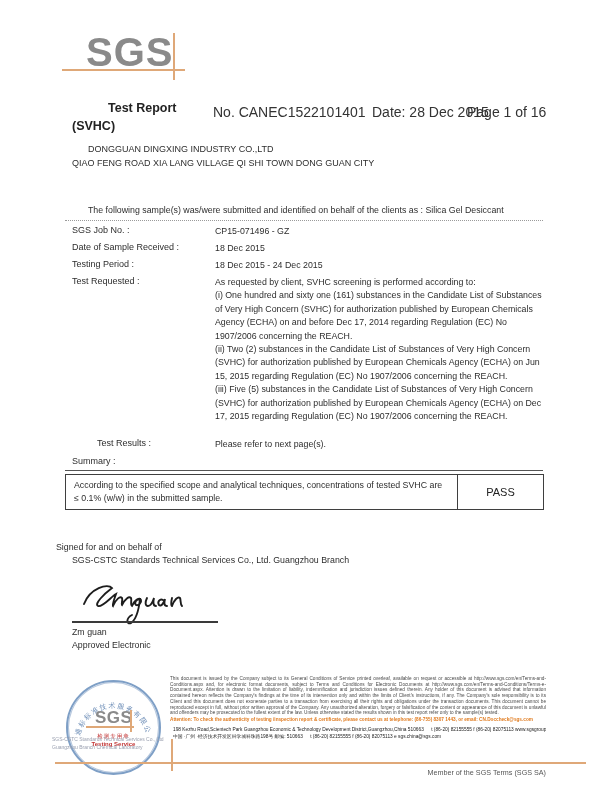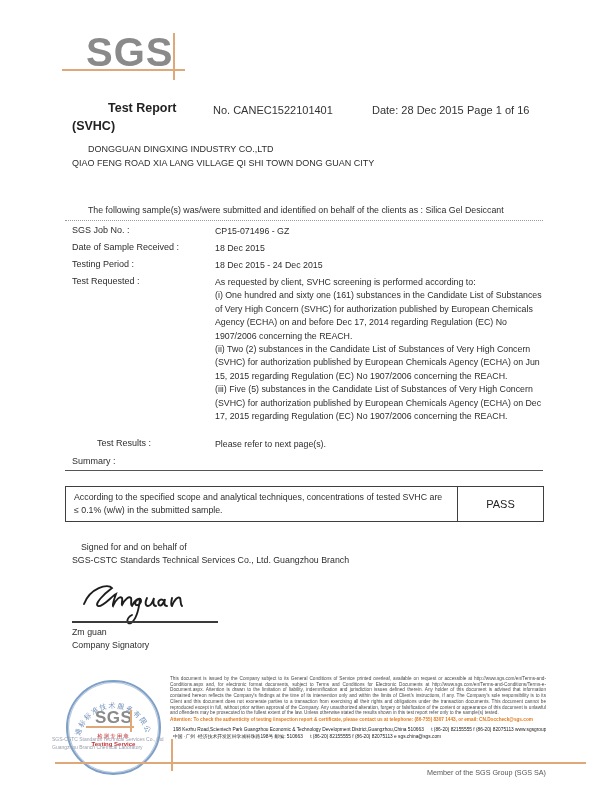--- a/index.html
+++ b/index.html
@@ -8,28 +8,28 @@
     font-family:"Liberation Sans", sans-serif; color:#2d2d2d; overflow:hidden;
   }
   .abs { position:absolute; }
 
   
   .logo-text { font-size:40px; font-weight:bold; color:#8a8a8a; letter-spacing:1px; }
   .orange { background:#dfa878; }
 
   
   .h-title { font-size:12.5px; font-weight:bold; color:#222; }
-  .h-meta  { font-size:11px; color:#333; }
+  .h-meta  { font-size:14px; color:#333; }
 
   .body-sm { font-size:8.8px; line-height:13.4px; color:#2d2d2d; }
   .label-col { font-size:9px; color:#2d2d2d; }
   .preline { white-space:pre-line; }
 
   
-  .sum-table { border:1.5px solid #3f3f3f; display:flex;margin-top:12px; }
+  .sum-table { border:1.5px solid #3f3f3f; display:flex; }
   .sum-left  { width:375px; border-right:1.5px solid #3f3f3f; padding:4px 8px 5px 8px; }
   .sum-right { flex:1; display:flex; align-items:center; justify-content:center; font-size:11px; color:#222; }
 
   
   .sig-line { background:#3a3a3a; height:1.5px; }
 
   
   .disclaimer { font-size:4.7px; line-height:5.7px; color:#4a4a4a; text-align:justify; }
   .attention  { font-size:4.7px; line-height:5.7px; color:#e07b1f; font-weight:bold; margin-top:1px; }
   .addr-row   { font-size:4.8px; line-height:7px; color:#222; white-space:nowrap; overflow:hidden; }
@@ -87,36 +87,36 @@
   <div class="abs body-sm" style="left:215px; top:438px;">Please refer to next page(s).</div>
 
   <div class="abs label-col" style="left:72px; top:456px;">Summary :</div>
   <div class="abs" style="left:65px; top:470px; width:478px; border-top:1px solid #555;"></div>
 
   <div class="abs sum-table" style="left:65px; top:474px; width:477px; height:34px;">
     <div class="sum-left body-sm">According to the specified scope and analytical techniques, concentrations of tested SVHC are ≤ 0.1% (w/w) in the submitted sample.</div>
     <div class="sum-right">PASS</div>
   </div>
 
-  <div class="abs body-sm" style="left:81px; top:541px;">Signed for and on behalf of</div>
+  <div class="abs body-sm" style="left:56px; top:541px;">Signed for and on behalf of</div>
   <div class="abs body-sm" style="left:72px; top:554px;text-align:center;">SGS-CSTC Standards Technical Services Co., Ltd. Guangzhou Branch</div>
 
   <svg class="abs" style="left:74px; top:578px;" width="130" height="50" viewBox="0 0 130 50">
     <path d="M10,26 C16,10 34,5 38,10 C30,16 20,26 24,28 C28,30 38,18 42,16
              C40,22 38,27 39,28 C42,21 46,18 48,20 C49,22 47,26 48,27
              C51,21 55,18 57,20 C58,22 56,27 58,28
              C61,21 66,19 67,22 C68,25 64,28 62,27 C60,25 62,21 66,21
              C65,30 63,41 57,45 C52,47 52,40 58,37
              M73,20 C71,24 71,28 74,28 C77,28 79,23 80,20 C79,24 79,28 82,28
              M89,22 C86,20 83,24 85,27 C87,29 90,25 91,21 C90,25 90,28 93,28
              M98,20 C97,24 97,28 98,28 C100,22 104,18 106,20 C107,22 106,26 108,28" fill="none" stroke="#1d1d1d" stroke-width="1.9" stroke-linecap="round"></path>
   </svg>
   <div class="abs sig-line" style="left:72px; top:621px; width:146px;"></div>
   <div class="abs body-sm" style="left:72px; top:626px;">Zm guan</div>
-  <div class="abs body-sm" style="left:72px; top:639px;">Company Signatory</div>
+  <div class="abs body-sm" style="left:72px; top:639px;">Approved Electronic</div>
 
   <div class="abs" style="left:66px; top:680px; width:95px; height:95px;">
     <div class="stamp-ring"></div>
     <svg width="95" height="95" viewBox="0 0 95 95" style="position:absolute; left:0; top:0;">
       <defs>
           <path id="arcpath" d="M 14,56 A 34,34 0 0 1 81,56"></path>
         </defs>
       <text font-size="7" fill="#6f8fb8" letter-spacing="1.5">
         <textPath href="#arcpath">通标标准技术服务有限公司</textPath>
       </text>
@@ -140,15 +140,15 @@
       </div>
       <div class="addr-row cn">
         <span>中国 ·广州 ·经济技术开发区科学城科珠路198号   邮编: 510663</span>
         <span style="margin-left:6px;">t (86-20) 82155555   f (86-20) 82075113   e sgs.china@sgs.com</span>
       </div>
     </div>
   </div>
 
   <div class="abs orange" style="left:171px; top:739px; width:1.5px; height:32px;"></div>
   <div class="abs orange" style="left:55px; top:762px; width:531px; height:2px;"></div>
-  <div class="abs member" style="left:350px; top:768px; width:196px; text-align:right;">Member of the SGS Group (SGS SA)</div>
+  <div class="abs member" style="left:350px; top:768px; width:196px; text-align:right;">Member of the SGS Terms (SGS SA)</div>
 
 </div>
 
 </body></html>

